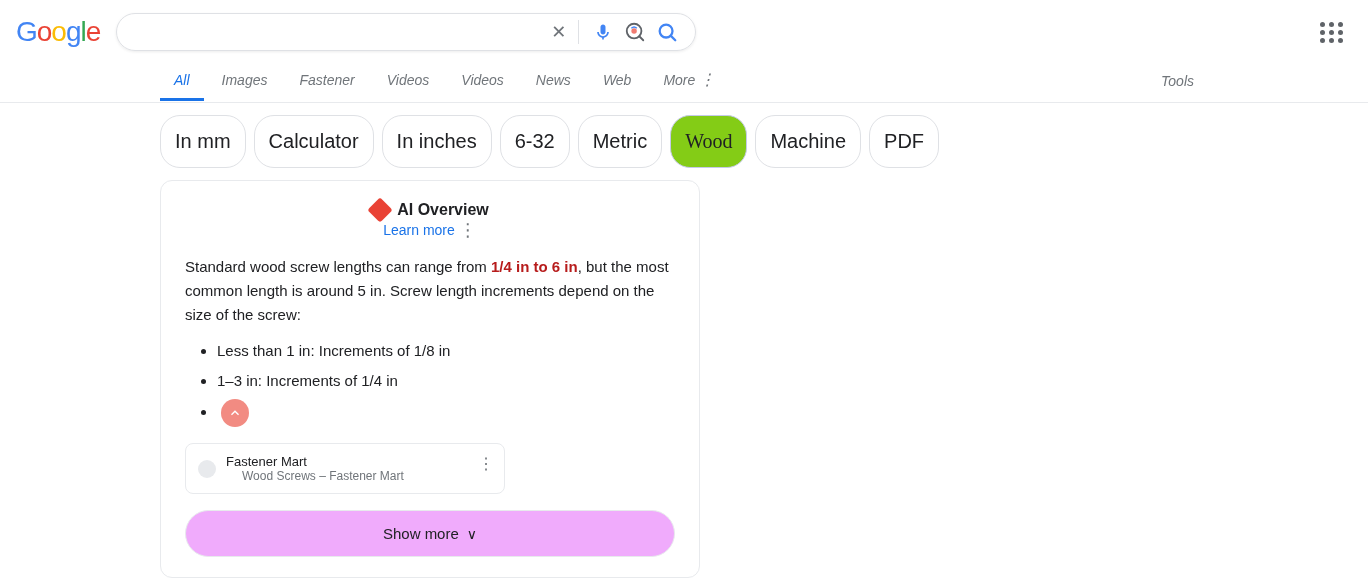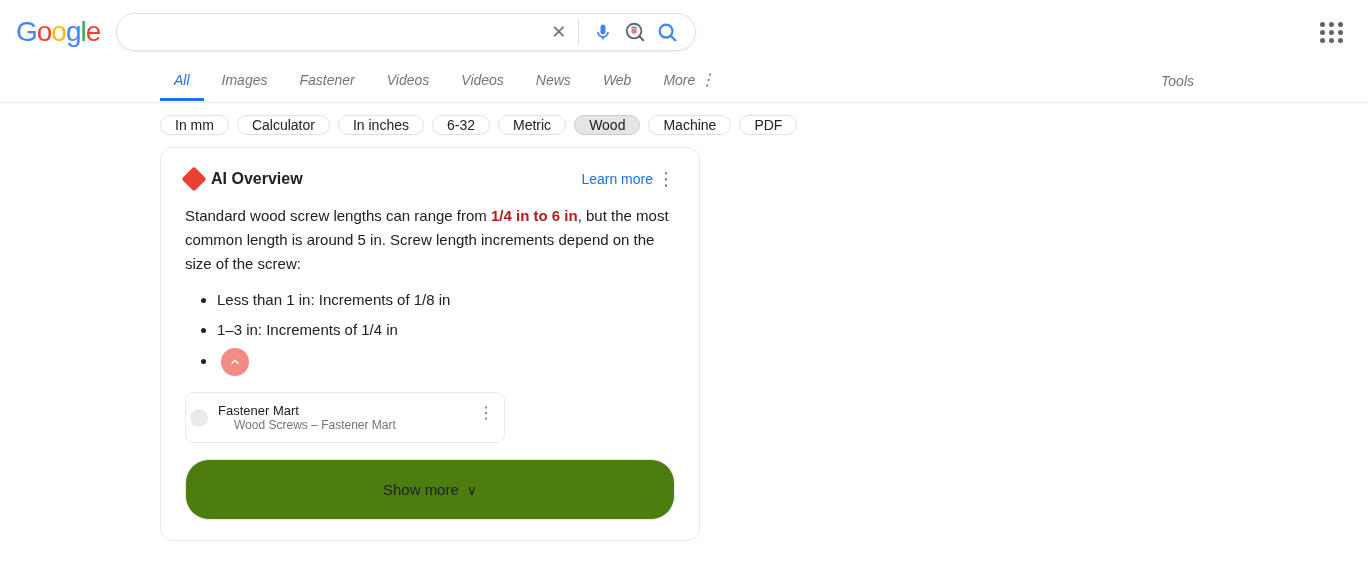--- a/index.html
+++ b/index.html
@@ -130,51 +130,53 @@
     
     .chips-bar {
       display: flex;
       align-items: center;
       padding: 12px 160px;
       gap: 8px;
     }
     .chip {
       border: 1px solid #dfe1e5;
       border-radius: 20px;
-      padding: 1px 14px;
-      font-size: 14px;
+      padding: 14px 14px;
+      font-size: 20px;
       color: #202124;
       cursor: pointer;
       white-space: nowrap;
       background: #fff;
     }
     .chip.active {
-      background: #e5e5e5;
+      background: #84cc16;
       border-color: #c5cae9;
       font-weight: 500;
+      font-family: Liberation Serif, serif;
     }
 
     
     .main-content {
       padding: 0 160px;
       max-width: 860px;
     }
 
     
     .ai-overview {
       border: 1px solid #e8eaed;
       border-radius: 12px;
       padding: 20px 24px;
       margin-bottom: 16px;
     }
     .ai-header {
       display: flex;
       align-items: center;
       justify-content: space-between;
       margin-bottom: 14px;
+      flex-direction: column;
     }
     .ai-title-left {
       display: flex;
       align-items: center;
       gap: 8px;
     }
     .ai-diamond {
       width: 18px;
       height: 18px;
       background: #E94235;
@@ -236,21 +238,21 @@
     .collapse-btn svg {
       width: 16px;
       height: 16px;
     }
 
     
     .source-citation {
       display: flex;
       align-items: center;
       margin-top: 16px;
-      padding: 10px 4px;
+      padding: 10px 12px;
       border: 1px solid #e8eaed;
       border-radius: 8px;
       gap: 10px;
       max-width: 320px;
       position: relative;
     }
     .source-favicon {
       width: 18px;
       height: 18px;
       background: #e8eaed;
@@ -275,26 +277,26 @@
     }
 
     
     .show-more-btn {
       display: flex;
       align-items: center;
       justify-content: center;
       gap: 8px;
       border: 1px solid #e8eaed;
       border-radius: 24px;
-      padding: 21px 24px;
+      padding: 14px 24px;
       font-size: 15px;
       color: #202124;
       cursor: pointer;
       margin-top: 16px;
-      background: #4d7c0f;
+      background: #f0abfc;
       width: 100%;
       max-width: 640px;
     }
 
     .chevron-down {
       font-size: 14px;
     }
   </style>
 </head>
 <body>

